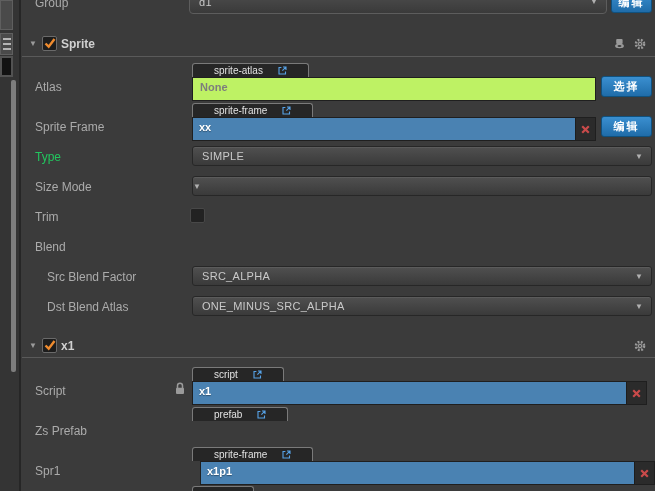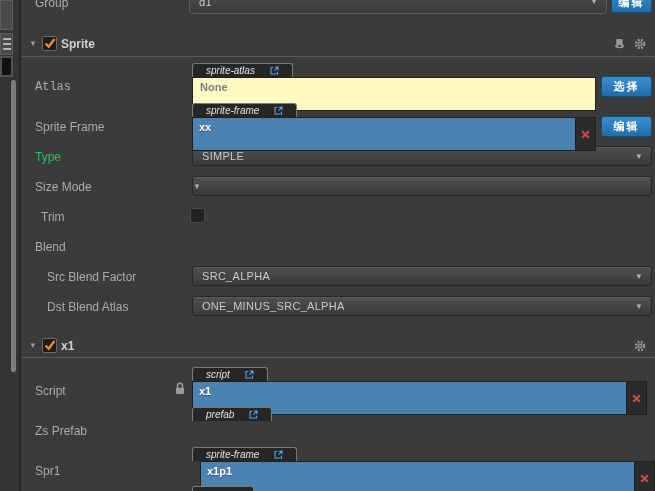--- a/index.html
+++ b/index.html
@@ -22,24 +22,24 @@
         background:linear-gradient(#505050, #3a3a3a); display:flex; align-items:center;
         box-shadow:inset 0 1px 0 rgba(255,255,255,0.07); cursor:default; }
   .dd .val { flex:1; font-size:11px; color:#c9c9c9; padding-left:9px; letter-spacing:.3px; white-space:nowrap; overflow:hidden; }
   .dd .arr { font-size:8px; color:#b0b0b0; padding-right:8px; }
 
   .bluebtn { position:absolute; border:1px solid #10517e; border-radius:3px;
              background:linear-gradient(#3a8fd0, #1f6ca9); color:#fff; font-size:11px; font-weight:bold;
              display:flex; align-items:center; justify-content:center; letter-spacing:2px; }
 
   .tag { position:absolute; height:14px; background:#262626; border:1px solid #7a7a7a; border-bottom:none;
-         border-radius:3px 3px 0 0; display:inline-flex; align-items:center; gap:15px; padding:0 13px;
-         font-size:10px; color:#e2e2e2; z-index:3; white-space:nowrap;font-style:italic; }
-
-  .afield { position:absolute; height:34px; border:1px solid #1f1f1f; background:#fef9c3; display:flex; align-items:stretch; z-index:2; }
+         border-radius:3px 3px 0 0; display:inline-flex; align-items:center; gap:15px; padding:0 21px;
+         font-size:10px; color:#e2e2e2; z-index:3; white-space:nowrap; }
+
+  .afield { position:absolute; height:24px; border:1px solid #1f1f1f; background:#bef264; display:flex; align-items:stretch; z-index:2; }
   .afield .val { flex:1; font-size:11px; font-weight:bold; color:#7d7d7d; padding:3px 0 0 7px; white-space:nowrap; }
   .afield .fill { flex:1; background:#4a82b2; border-right:1px solid #1d1d1d; font-size:11px; font-weight:bold; color:#fff;
                   padding:3px 0 0 6px; white-space:nowrap; text-shadow:0 1px 1px rgba(0,0,0,.35); }
   .afield .clear { width:19px; background:#2b2b2b; display:flex; align-items:center; justify-content:center; cursor:pointer; }
 
   .chkbox { position:absolute; width:15px; height:15px; background:#1d1d1d; border:1px solid #6a6a6a; border-radius:2px;
             display:flex; align-items:center; justify-content:center; }
   .chkbox.plain { background:#222; border:1px solid #484848; }
 
   .tri { position:absolute; font-size:8px; color:#9a9a9a; cursor:pointer; }
@@ -86,21 +86,21 @@
   </span>
   <span class="iconbtn" style="left:634px; top:38px;">
     <svg width="12" height="12" viewBox="0 0 12 12">
       <circle cx="6" cy="6" r="4" fill="none" stroke="#9a9a9a" stroke-width="2.6" stroke-dasharray="1.8 1.4"></circle>
       <circle cx="6" cy="6" r="2.2" fill="#9a9a9a"></circle>
       <circle cx="6" cy="6" r="1" fill="#3b3b3b"></circle>
     </svg>
   </span>
   <div class="hline" style="top:56px;"></div>
 
-  <div class="lbl" style="left:35px; top:80px;font-family:Liberation Mono, monospace;">Atlas</div>
+  <div class="lbl" style="left:35px; top:80px;">Atlas</div>
   <div class="tag" style="left:192px; top:63px;">
     <span>sprite-atlas</span>
     <svg width="9" height="9" viewBox="0 0 9 9">
       <path d="M3.4 1.5H1v6.5h6.5V5.4" fill="none" stroke="#57a3e8" stroke-width="1.1"></path>
       <path d="M5 1h3v3M7.8 1.2L4.4 4.6" fill="none" stroke="#57a3e8" stroke-width="1.1"></path>
     </svg>
   </div>
   <div class="afield" style="left:192px; top:77px; width:404px;">
     <span class="val">None</span>
   </div>
@@ -128,21 +128,21 @@
   <div class="dd" style="left:192px; top:146px; width:460px;">
     <span class="val">SIMPLE</span>
     <span class="arr">▼</span>
   </div>
 
   <div class="lbl" style="left:35px; top:180px;">Size Mode</div>
   <div class="dd" style="left:192px; top:176px; width:460px;">
     <span class="arr">▼</span>
   </div>
 
-  <div class="lbl" style="left:41px; top:210px;">Trim</div>
+  <div class="lbl" style="left:35px; top:210px;">Trim</div>
   <div class="chkbox plain" style="left:190px; top:208px;">
     
   </div>
 
   <div class="lbl" style="left:35px; top:240px;">Blend</div>
 
   <div class="lbl" style="left:47px; top:270px;">Src Blend Factor</div>
   <div class="dd" style="left:192px; top:266px; width:460px;">
     <span class="val">SRC_ALPHA</span>
     <span class="arr">▼</span>

